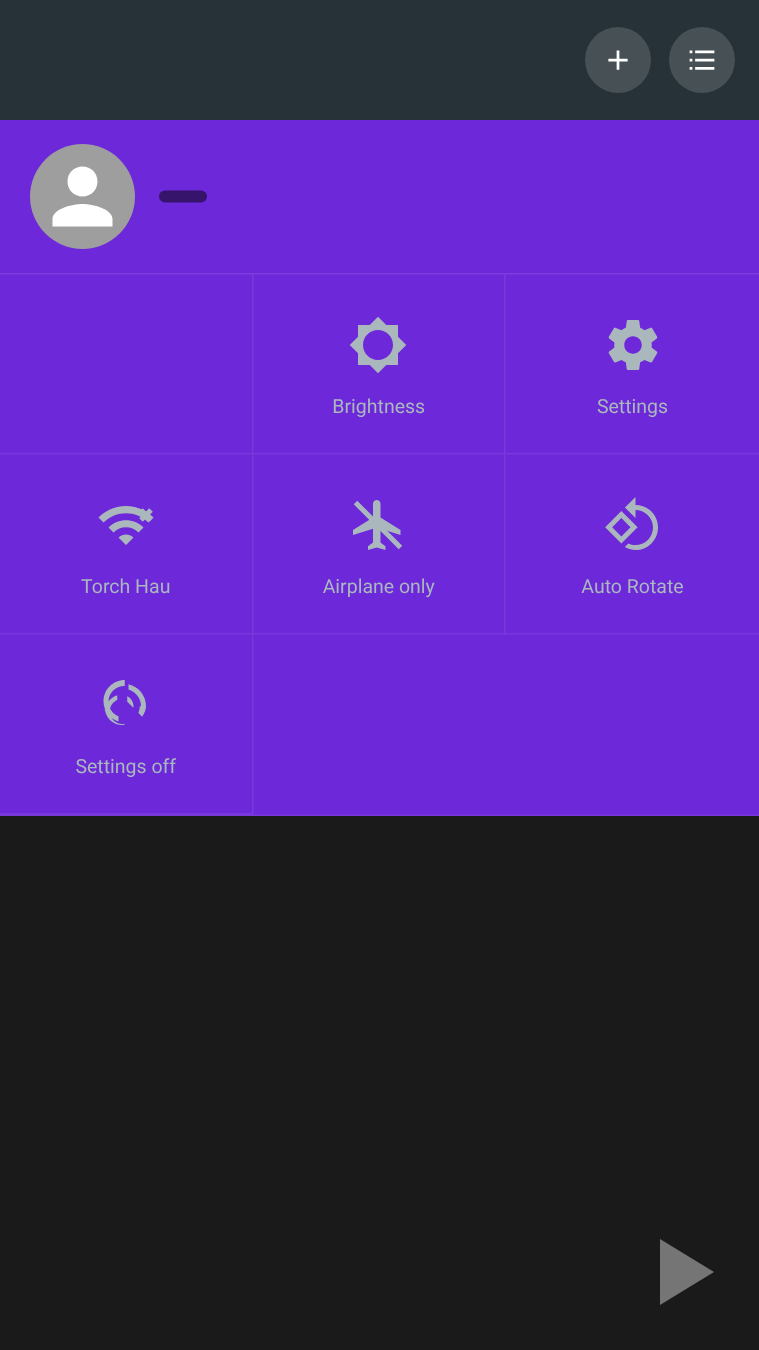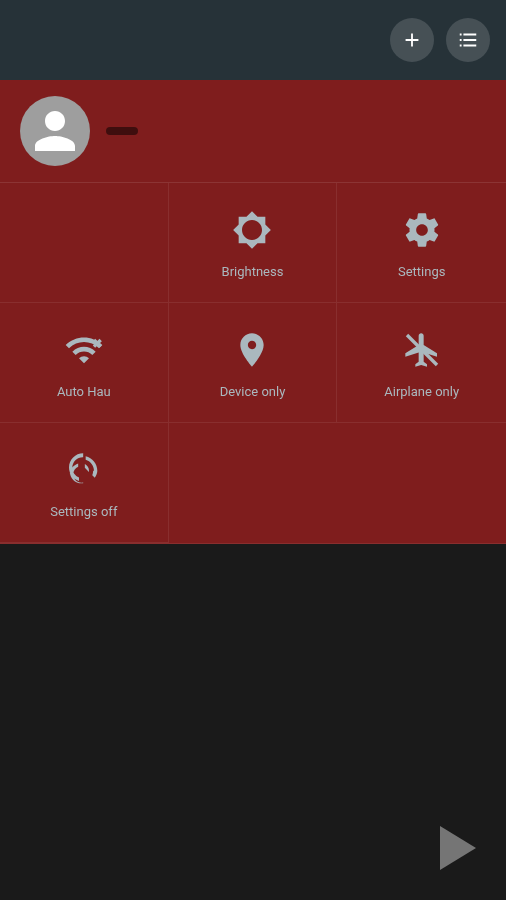--- a/index.html
+++ b/index.html
@@ -69,21 +69,21 @@
       border: none;
     }
 
     .icon-btn svg {
       fill: white;
     }
 
     
     .panel {
       width: 100%;
-      background: #7f1d1d;
+      background: #6d28d9;
     }
 
     
     .user-row {
       display: flex;
       align-items: center;
       padding: 16px 20px;
       border-bottom: 1px solid rgba(255,255,255,0.1);
     }
 
@@ -212,42 +212,42 @@
         <span class="quick-item-label">Settings</span>
       </div>
       <div class="quick-item">
         <div class="quick-item-icon">
           <svg viewBox="0 0 24 24" fill="#aab8be" width="40" height="40">
             <path d="M1 9l2 2c4.97-4.97 13.03-4.97 18 0l2-2C16.93 2.93 7.08 2.93 1 9zm8 8l3 3 3-3c-1.65-1.66-4.34-1.66-6 0zm-4-4l2 2c2.76-2.76 7.24-2.76 10 0l2-2C15.14 9.14 8.87 9.14 5 13z"></path>
             <line x1="18" y1="6" x2="22" y2="10" stroke="#aab8be" stroke-width="2"></line>
             <line x1="22" y1="6" x2="18" y2="10" stroke="#aab8be" stroke-width="2"></line>
           </svg>
         </div>
-        <span class="quick-item-label">Auto Hau</span>
-      </div>
-      <div class="quick-item">
-        <div class="quick-item-icon">
-          <svg viewBox="0 0 24 24" fill="#aab8be" width="40" height="40">
-            <path d="M12 2C8.13 2 5 5.13 5 9c0 5.25 7 13 7 13s7-7.75 7-13c0-3.87-3.13-7-7-7zm0 9.5c-1.38 0-2.5-1.12-2.5-2.5s1.12-2.5 2.5-2.5 2.5 1.12 2.5 2.5-1.12 2.5-2.5 2.5z"></path>
-          </svg>
-        </div>
-        <span class="quick-item-label">Device only</span>
+        <span class="quick-item-label">Torch Hau</span>
       </div>
       <div class="quick-item">
         <div class="quick-item-icon">
           <svg viewBox="0 0 24 24" fill="#aab8be" width="40" height="40">
             <path d="M21 16v-2l-8-5V3.5c0-.83-.67-1.5-1.5-1.5S10 2.67 10 3.5V9l-8 5v2l8-2.5V19l-2 1.5V22l3.5-1 3.5 1v-1.5L13 19v-5.5l8 2.5z"></path>
             <line x1="3" y1="3" x2="21" y2="21" stroke="#aab8be" stroke-width="2"></line>
           </svg>
         </div>
         <span class="quick-item-label">Airplane only</span>
       </div>
       <div class="quick-item">
         <div class="quick-item-icon">
           <svg viewBox="0 0 24 24" fill="#aab8be" width="40" height="40">
+            <path d="M7.34 6.41L.86 12.9l6.49 6.48 6.49-6.48-6.5-6.49zM3.69 12.9l3.65-3.66L11 12.9l-3.66 3.65-3.65-3.65zm15.67-6.26C17.61 4.88 15.3 4 13 4V.76L8.76 5 13 9.24V6c1.79 0 3.58.68 4.95 2.05 2.73 2.73 2.73 7.17 0 9.9C16.58 19.32 14.79 20 13 20c-.97 0-1.94-.21-2.84-.61l-1.46 1.46C10.19 21.62 11.6 22 13 22c2.3 0 4.61-.88 6.36-2.64 3.52-3.51 3.52-9.21 0-12.72z"></path>
+          </svg>
+        </div>
+        <span class="quick-item-label">Auto Rotate</span>
+      </div>
+      <div class="quick-item">
+        <div class="quick-item-icon">
+          <svg viewBox="0 0 24 24" fill="#aab8be" width="40" height="40">
             <path d="M15 12.5c0-1.77-1.02-3.29-2.5-4.03v2.21l2.45 2.45c.05-.2.05-.42.05-.63zm2.5 0c0 .94-.2 1.82-.54 2.65l1.51 1.51C19.43 15.2 20 13.91 20 12.5c0-4.28-2.99-7.86-7-8.77v2.06c2.89.86 5 3.54 5 6.71zm-13.99.5c0 3.87 3.13 7 7 7 .34 0 .67-.03 1-.07V19.5a5 5 0 01-1 .1c-2.76 0-5-2.24-5-5 0-2.05 1.23-3.81 3-4.58V8.07c-2.91.91-5 3.61-5 6.93zM11.5 2C6.81 2 3 5.81 3 10.5c0 3.78 2.5 7 6 8.06V16.5c-2.33-.93-4-3.19-4-5.82 0-3.47 2.81-6.29 6.28-6.29.1 0 .17.01.22.01V2.03C11.67 2.01 11.58 2 11.5 2z"></path>
           </svg>
         </div>
         <span class="quick-item-label">Settings off</span>
       </div>
     </div>
 
 </div>
 
 <div style="position: absolute; bottom: 30px; right: 30px; display: flex; align-items: center; justify-content: center;">

